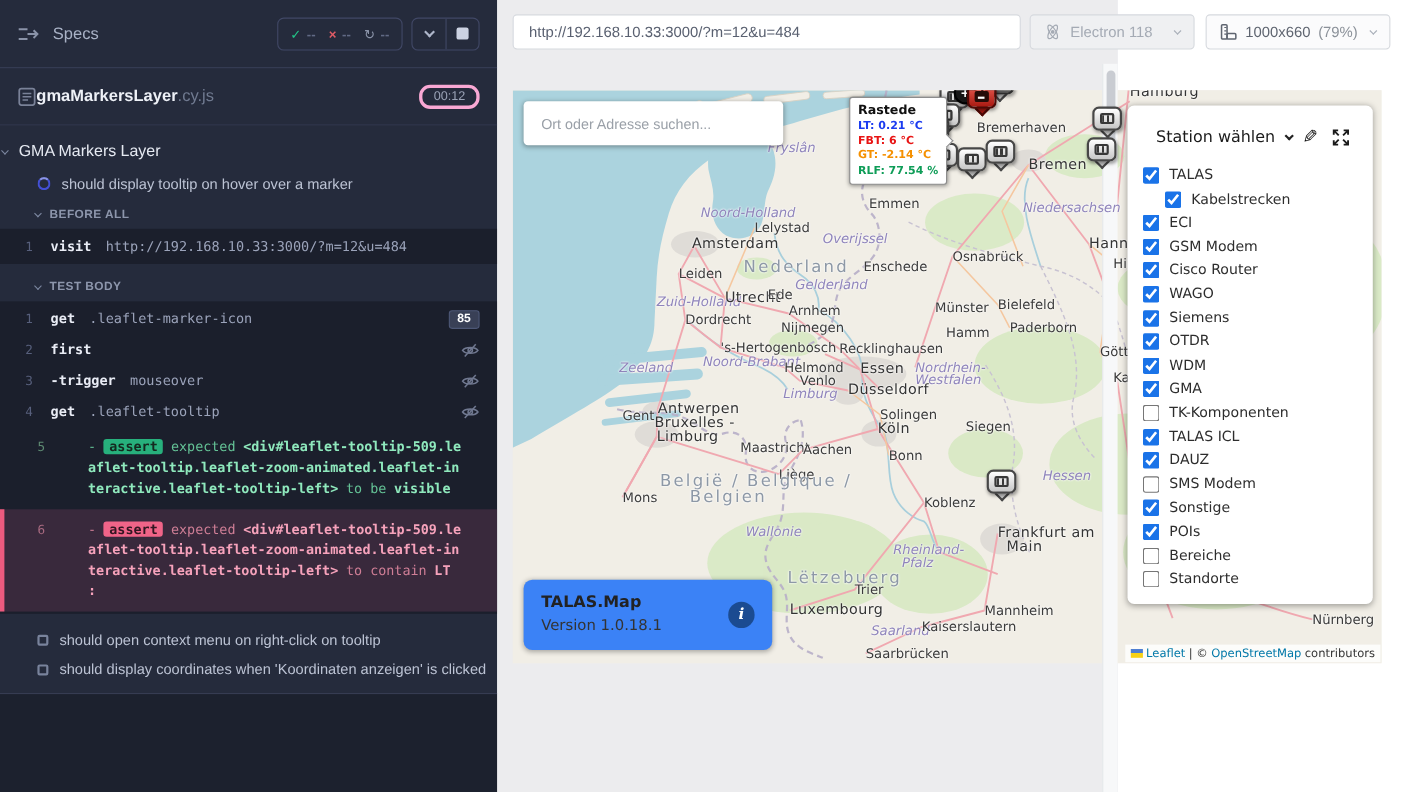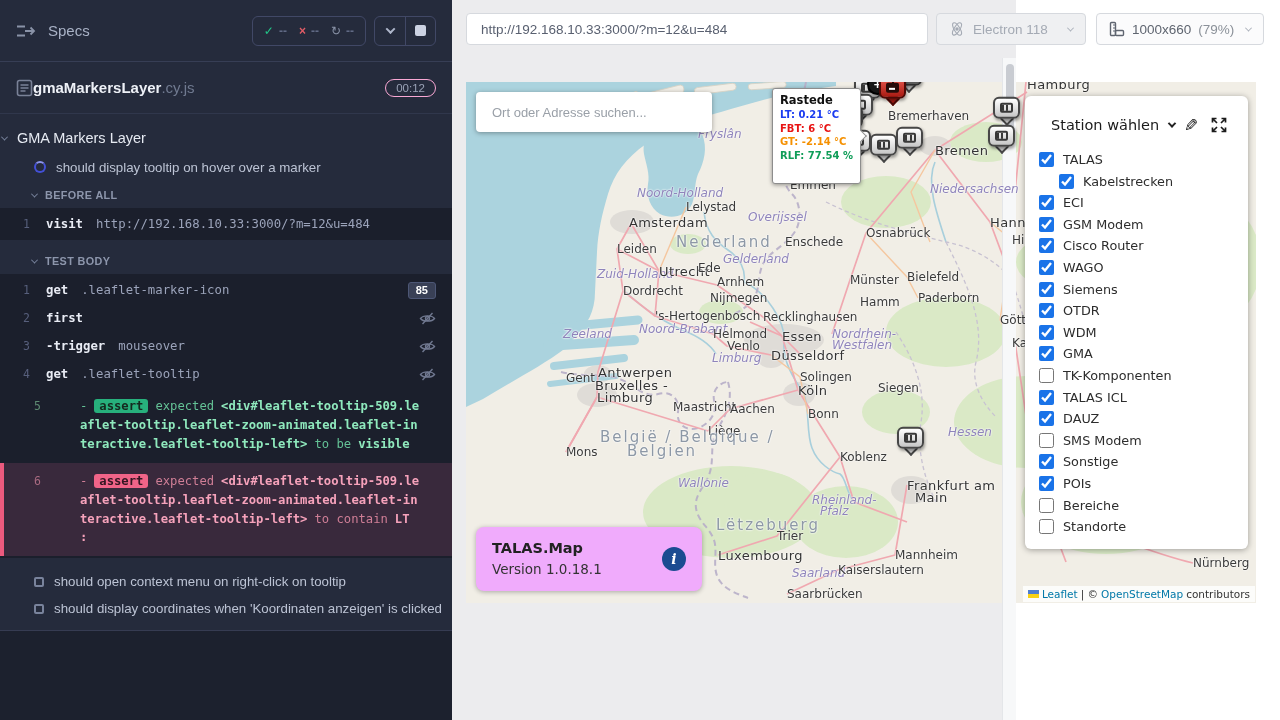--- a/index.html
+++ b/index.html
@@ -19,21 +19,21 @@
   .hdr-btns{margin-left:8px;border:1px solid #414866;border-radius:6px;height:30px;display:flex;overflow:hidden}
   .hdr-btn{width:30px;display:flex;align-items:center;justify-content:center;background:none;border:none;cursor:pointer;color:#aeb6ca}
   .hdr-btn + .hdr-btn{border-left:1px solid #414866}
   .chev{display:inline-block;width:7px;height:7px;border-right:2px solid currentColor;border-bottom:2px solid currentColor;transform:rotate(45deg) translate(-1px,-1px)}
   .chev.sm{width:5px;height:5px;border-width:1.5px}
   .stop-sq{width:11px;height:11px;background:#ccd2e2;border-radius:2px}
 
   .spec-row{height:52px;display:flex;align-items:center;padding:0 16px;border-bottom:1px solid #30374c}
   .spec-name{font-size:15px;font-weight:bold;color:#eef1f7}
   .spec-ext{font-weight:normal;color:#707a90}
-  .spec-time{margin-left:auto;border:1px solid #f9a8d4;border-radius:10px;padding:2px 10px;color:#9aa2b6;font-size:11.5px}
+  .spec-time{margin-left:auto;border:3px solid #f9a8d4;border-radius:10px;padding:2px 10px;color:#9aa2b6;font-size:11.5px}
 
   .tree{padding-top:10px}
   .suite-row{height:28px;display:flex;align-items:center;padding-left:2px;gap:10px;color:#7c87a0}
   .suite-label{color:#e6eaf2;font-size:14.5px}
   .test-row{height:30px;display:flex;align-items:center;padding-left:34px;gap:10px}
   .spinner{width:12px;height:12px;border-radius:50%;border:2px solid #4350d6;border-top-color:#8a93ea;flex-shrink:0}
   .test-label{color:#bcc3d4;font-size:13.3px}
   .section-row{height:26px;display:flex;align-items:center;padding-left:32px;gap:8px;color:#7c87a0}
   .section-label{color:#8d96ac;font-size:10.8px;font-weight:bold;letter-spacing:.4px}
   .cmd-block{background:#1b1f2c;padding:2px 0}
@@ -94,39 +94,39 @@
   .pin.red .pin-glyph::after{content:"";position:absolute;left:4px;top:-6px;width:2px;height:5px;background:#260b08}
   .pin.red .pin-glyph::before{content:"";position:absolute;left:1px;bottom:1px;width:6px;height:2px;background:#fff}
   .pin.plus{transform:translate(-50%,-50%);z-index:5}
   .pin.plus .pin-head{width:21px;height:21px;border-radius:50%;background:#161616;border-color:#000}
   .pin.ppin .pin-head{background:linear-gradient(#8f8f8f,#565656);border-color:#2e2e2e}
   .pin.ppin{z-index:5}
 
   .searchbox{position:absolute;left:10px;top:10px;width:236px;height:40px;background:#fff;border:none;border-radius:4px;box-shadow:0 1px 5px rgba(0,0,0,.35);padding:0 16px;font-size:13px;color:#333;z-index:10}
   .searchbox::placeholder{color:#9aa0a8}
 
-  .tooltip{position:absolute;left:306px;top:6px;background:#fff;border:1px solid #8d8d8d;border-radius:3px;box-shadow:0 1px 4px rgba(0,0,0,.4);padding:4px 7px 21px;z-index:12}
+  .tooltip{position:absolute;left:306px;top:6px;background:#fff;border:1px solid #8d8d8d;border-radius:3px;box-shadow:0 1px 4px rgba(0,0,0,.4);padding:4px 7px 5px;z-index:12}
   .tooltip::after{content:"";position:absolute;right:-5px;top:50%;width:8px;height:8px;background:#fff;border-top:1px solid #8d8d8d;border-right:1px solid #8d8d8d;transform:translateY(-50%) rotate(45deg)}
   .tt-title{font-size:11.5px;font-weight:bold;color:#111;margin-bottom:1px}
   .tt-row{font-size:10px;font-weight:bold;line-height:13.5px;white-space:nowrap}
 
   .panel{position:absolute;left:559px;top:14px;width:223px;height:453px;background:#fff;border-radius:6px;box-shadow:0 1px 6px rgba(0,0,0,.35);z-index:20;padding:14px 0 0 0}
   .panel-header{display:flex;align-items:center;padding:6px 20px 12px 26px}
   .panel-title{font-size:14.5px;color:#1b1b1b}
   .panel-header .chev{width:6px;height:6px;border-width:2px;color:#222;margin-left:10px}
   .panel-icons{margin-left:auto;display:flex;align-items:center;gap:12px}
   .pencil{font-size:17px;color:#111;transform:scaleX(-1);cursor:pointer;line-height:1}
   .expand-btn{cursor:pointer;display:flex}
   .chk-list{padding:6px 0 0 14px}
   .chk{display:flex;align-items:flex-end;height:15px;margin-bottom:6.6px;cursor:pointer}
   .chk input{width:15px;height:15px;accent-color:#1a73e8;margin-right:9px;cursor:pointer}
   .chk-label{font-size:12.8px;color:#2d2d2d;white-space:nowrap}
   .chk.indent{margin-left:20px}
 
-  .infobox{position:absolute;left:10px;top:445px;width:226px;height:64px;background:#f0abfc;border-radius:8px;box-shadow:0 1px 5px rgba(0,0,0,.3);padding:10px 16px;z-index:15;display:flex;align-items:center}
+  .infobox{position:absolute;left:10px;top:445px;width:226px;height:64px;background:#3b82f6;border-radius:8px;box-shadow:0 1px 5px rgba(0,0,0,.3);padding:10px 16px;z-index:15;display:flex;align-items:center}
   .info-title{font-size:14.5px;font-weight:bold;color:#222;line-height:21px}
   .info-ver{font-size:13.5px;color:#333;line-height:21px}
   .info-i{margin-left:auto;width:24px;height:24px;border-radius:50%;background:#1b4b91;color:#fff;display:flex;align-items:center;justify-content:center;font:italic bold 14px "DejaVu Serif",serif;cursor:pointer}
 
   .attribution{position:absolute;right:1px;bottom:1px;background:rgba(255,255,255,.8);padding:2px 5px;display:flex;align-items:center;gap:3px;font-size:10.5px;color:#333;z-index:25}
   .flag{width:11px;height:8px;background:linear-gradient(#4e7ed2 0 50%,#f7d117 50% 100%);display:inline-block}
   .attr-link{color:#0078a8;cursor:pointer}
 
   .scrolltrack{position:absolute;right:0;top:58px;bottom:0;width:14px;background:#f7f8f9;border-left:1px solid #e4e6e9}
   .scrollthumb{position:absolute;left:3px;top:6px;width:8px;height:72px;background:#c9ccd2;border-radius:4px;cursor:pointer}

